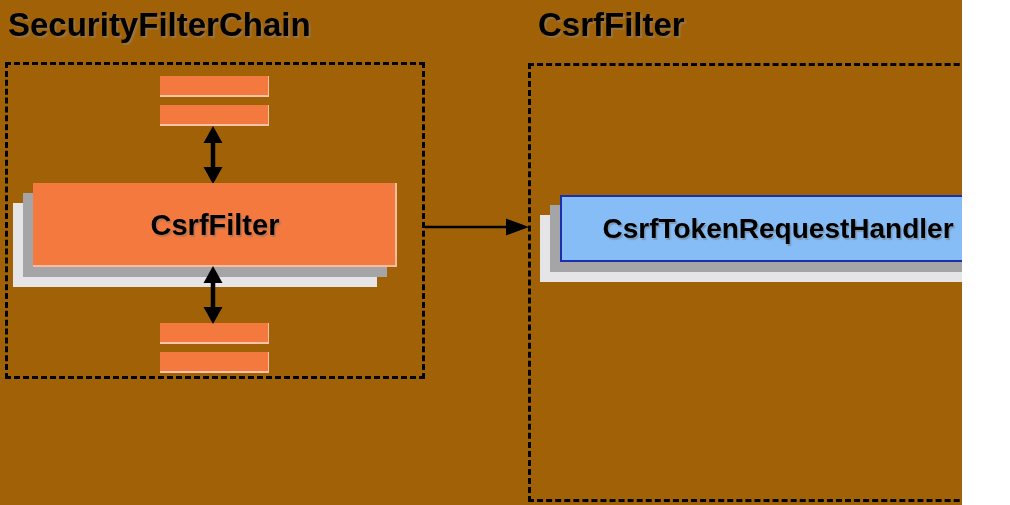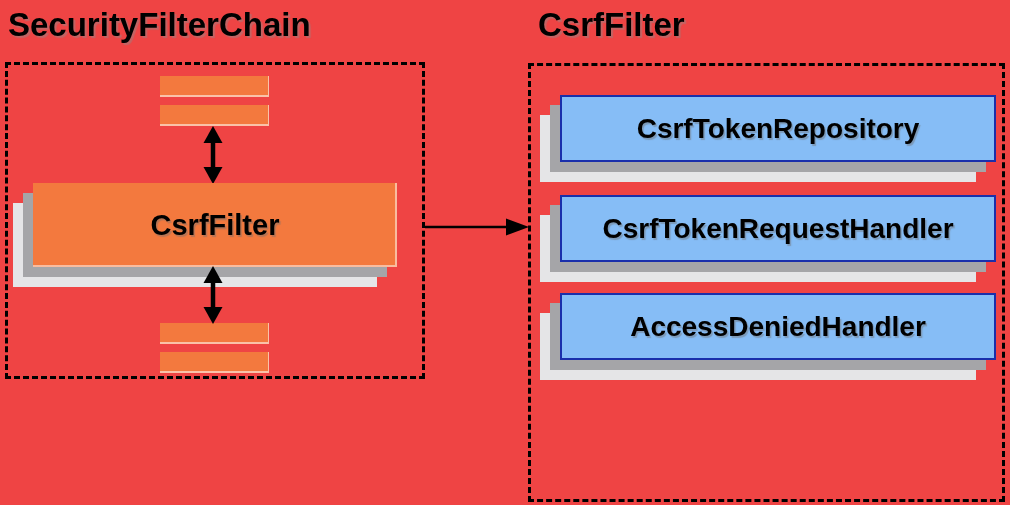--- a/index.html
+++ b/index.html
@@ -1,22 +1,23 @@
 <!DOCTYPE html>
 <html><head>
 <meta charset="utf-8">
 <style>
   html, body { margin: 0; padding: 0; background: #ffffff; }
   .canvas {
     position: relative;
-    width: 1010px;
+    width: 938px;
     height: 505px;
-    background: #ef4444;
+    background: #a16207;
     font-family: "Liberation Sans", "DejaVu Sans", sans-serif;
     overflow: hidden;
+    padding-left: 24px;
   }
   .title {
     position: absolute;
     font-size: 33px;
     font-weight: bold;
     color: #000000;
     text-shadow: 2px 2px 1px rgba(140,140,140,0.45);
     white-space: nowrap;
   }
   .title-left  { left: 8px;  top: 6px; }
@@ -118,26 +119,20 @@
     <line x1="15" y1="12" x2="15" y2="46" stroke="#000000" stroke-width="4.5"></line>
     <polygon points="15,0 5.5,17 24.5,17" fill="#000000"></polygon>
     <polygon points="15,58 5.5,41 24.5,41" fill="#000000"></polygon>
   </svg>
 
   <svg class="connector" viewBox="0 0 104 26">
     <line x1="0" y1="13" x2="83" y2="13" stroke="#000000" stroke-width="2.6"></line>
     <polygon points="104,13 81,4.5 81,21.5" fill="#000000"></polygon>
   </svg>
 
-  <div class="component-box comp1">
-    <span class="label">CsrfTokenRepository</span>
-  </div>
 
   <div class="component-box comp2">
     <span class="label">CsrfTokenRequestHandler</span>
   </div>
 
-  <div class="component-box comp3">
-    <span class="label">AccessDeniedHandler</span>
-  </div>
 
 
 </div>
 
 </body></html>

